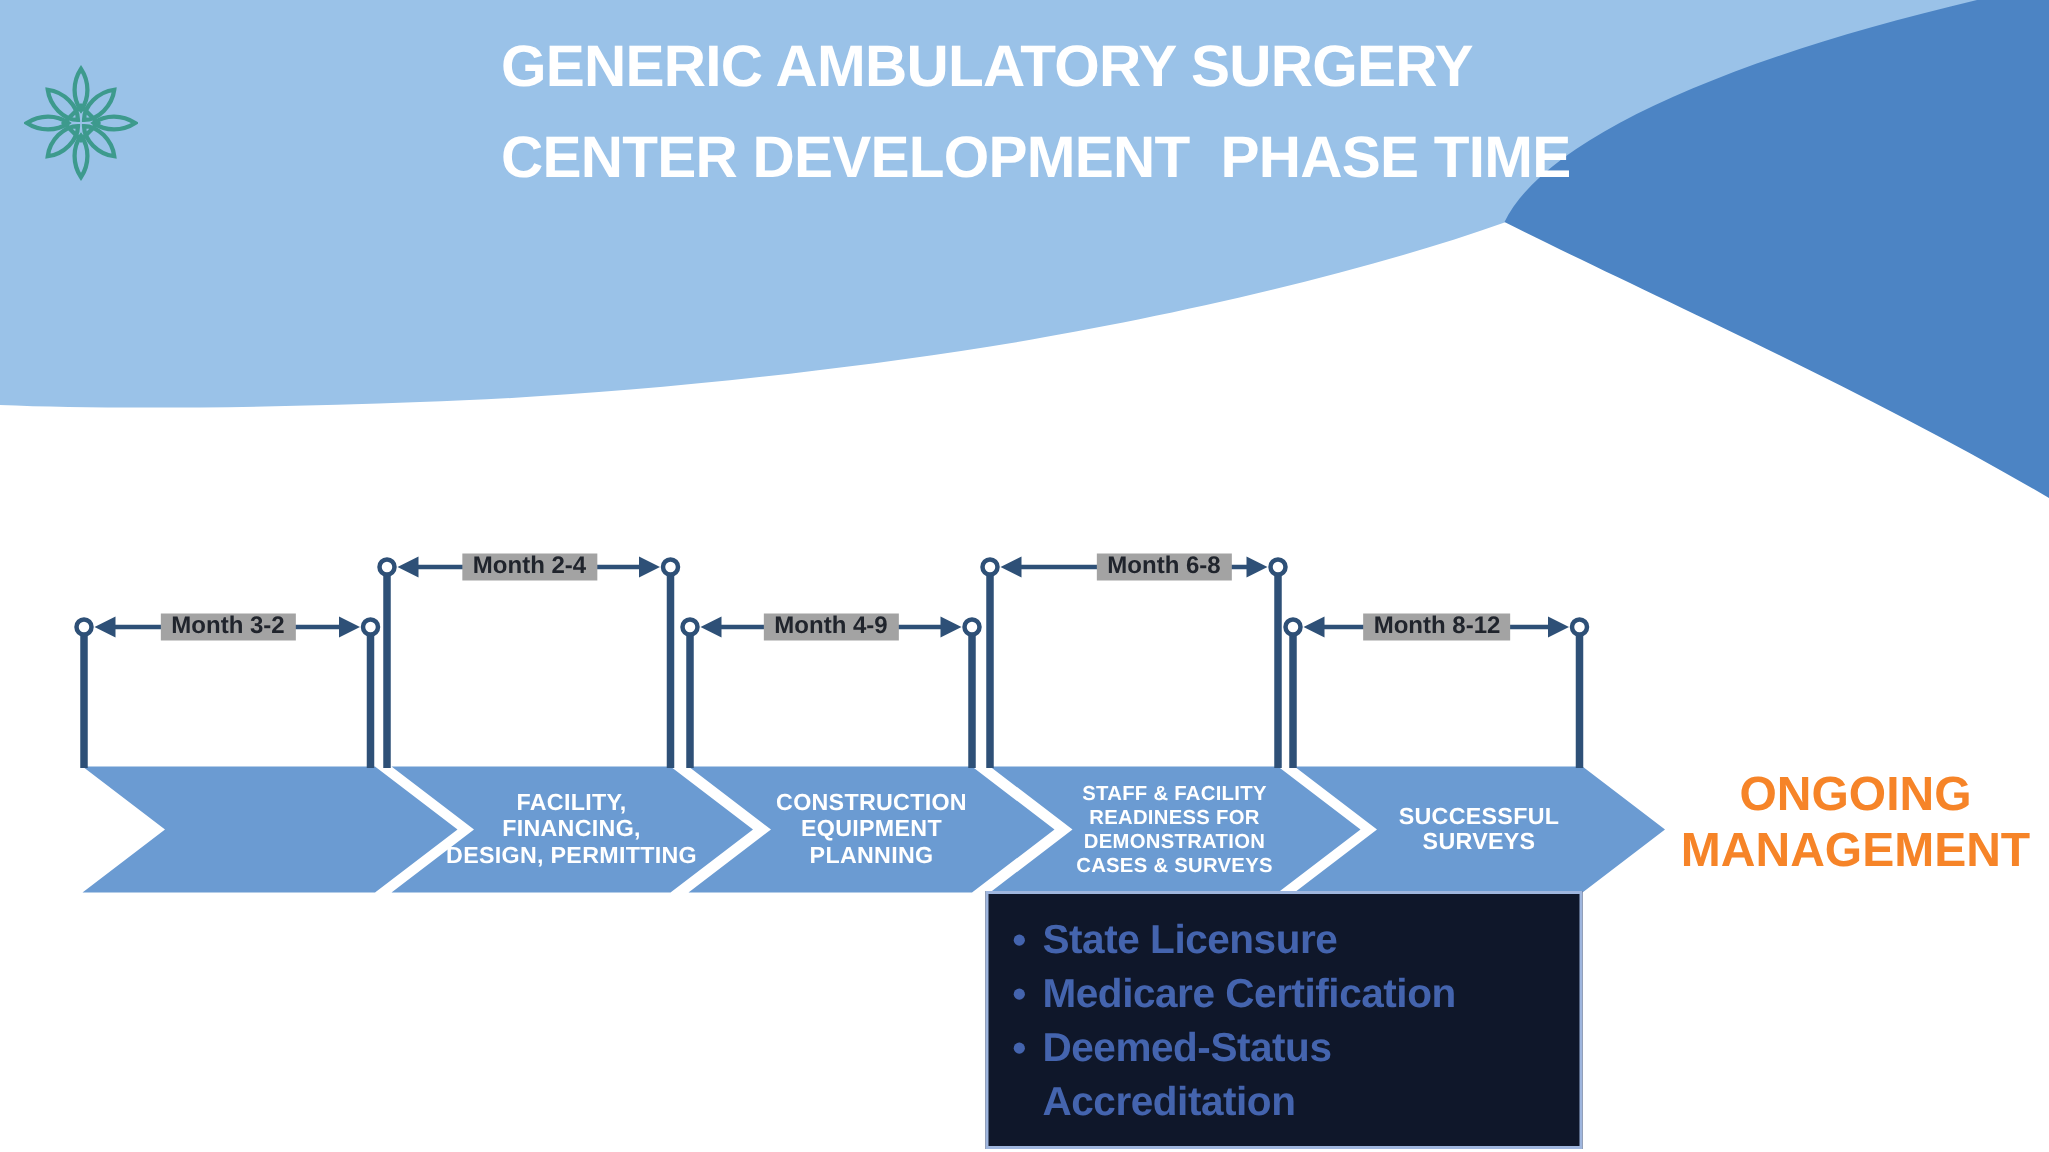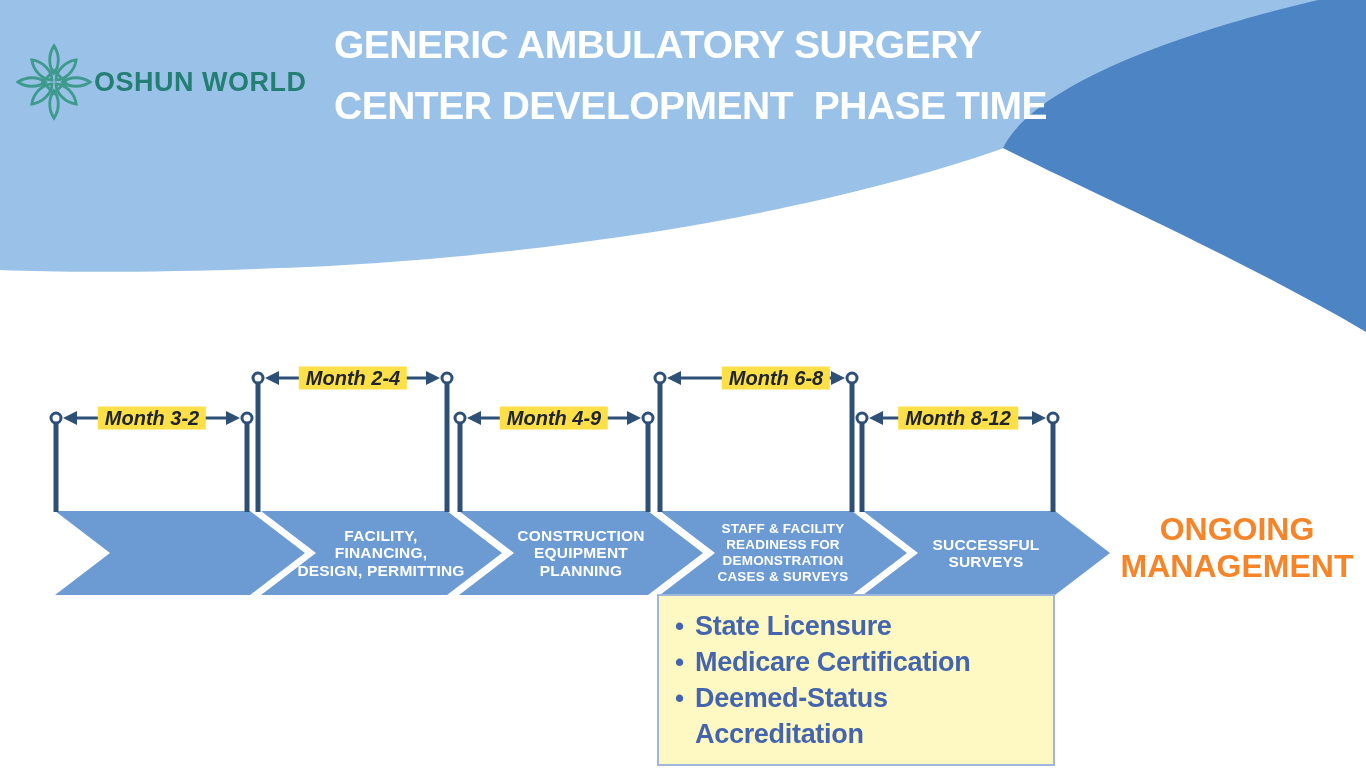--- a/index.html
+++ b/index.html
@@ -19,22 +19,22 @@
     color:var(--brand_text,#237E74);
   }
 
   
   .title{position:absolute;left:334px;top:14px;z-index:2;color:var(--title_white,#fff);}
   .title .line{font-size:39px;font-weight:bold;letter-spacing:-.5px;line-height:61px;white-space:pre;}
 
   
   .month-label{
     position:absolute;z-index:3;transform:translate(-50%,-50%);
-    background:#fde047;padding:0 7px;font-size:20px;font-weight:bold;
-    color:var(--month_text,#20242C);white-space:nowrap;font-style:italic;
+    background:#a3a3a3;padding:0 7px;font-size:16px;font-weight:bold;
+    color:var(--month_text,#20242C);white-space:nowrap;
   }
 
   
   .phase-label{
     position:absolute;top:513px;height:80px;width:190px;z-index:3;
     display:flex;align-items:center;justify-content:center;text-align:center;
     color:#ffffff;font-weight:bold;font-size:15.5px;line-height:17.5px;
     white-space:pre-line;letter-spacing:.2px;
   }
   .phase-label.small{font-size:13.5px;line-height:16px;}
@@ -42,21 +42,21 @@
   
   .outcome{
     position:absolute;left:1112px;top:511px;width:250px;z-index:3;text-align:center;
     font-size:32px;font-weight:bold;line-height:37px;letter-spacing:0;
     color:var(--orange,#F68428);white-space:pre-line;
   }
 
   
   .req-box{
     position:absolute;left:657px;top:594px;width:398px;height:172px;z-index:2;
-    background:#fef9c3;border:2px solid var(--box_border,#9FB6DE);box-sizing:border-box;
+    background:#0f172a;border:2px solid var(--box_border,#9FB6DE);box-sizing:border-box;
     padding:12px 6px 0 16px;
   }
   .req-list{list-style:none;margin:0;padding:0;}
   .req-item{display:flex;align-items:flex-start;
     color:var(--bullet_blue,#4464AE);font-size:27px;font-weight:bold;
     line-height:36px;letter-spacing:-.3px;}
   .req-item .dot{flex:0 0 20px;text-align:left;}
   .req-item .dot::before{content:"\2022";font-size:26px;}
 </style>
 </head>
@@ -78,21 +78,20 @@
         <path transform="rotate(270)" d="M0,-38 C6,-29 6,-17 0,-9 C-6,-17 -6,-29 0,-38 Z"></path>
       </g>
       <g>
         <path transform="rotate(45)" d="M0,-33 C7,-24 7,-10 0,-3 C-7,-10 -7,-24 0,-33 Z"></path>
         <path transform="rotate(135)" d="M0,-33 C7,-24 7,-10 0,-3 C-7,-10 -7,-24 0,-33 Z"></path>
         <path transform="rotate(225)" d="M0,-33 C7,-24 7,-10 0,-3 C-7,-10 -7,-24 0,-33 Z"></path>
         <path transform="rotate(315)" d="M0,-33 C7,-24 7,-10 0,-3 C-7,-10 -7,-24 0,-33 Z"></path>
       </g>
       <path d="M0,-12 L12,0 L0,12 L-12,0 Z"></path>
     </svg>
-    <span class="brand-name">OSHUN WORLD</span>
   </div>
 
   <div class="title">
     <div class="line">GENERIC AMBULATORY SURGERY</div>
     <div class="line">CENTER DEVELOPMENT  PHASE TIME</div>
   </div>
 
   <svg class="tl-svg" width="1366" height="768" viewBox="0 0 1366 768">
 
     <g style="fill:var(--chevron_blue,#6B9BD2)">

